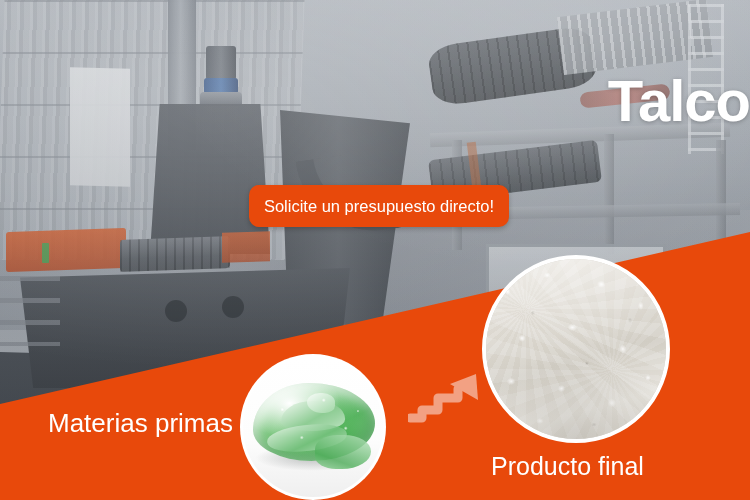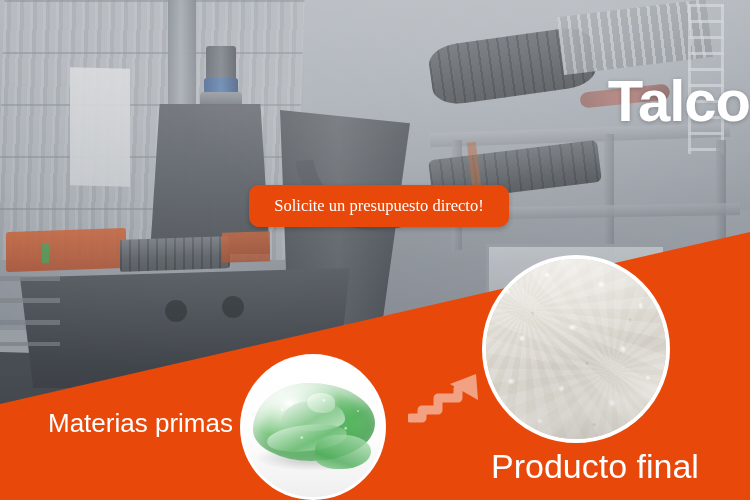--- a/index.html
+++ b/index.html
@@ -267,21 +267,21 @@
     text-shadow:0 1px 4px rgba(0,0,0,.25);
   }
 
   
   .cta{
     position:absolute; left:249px; top:185px;
     width:260px; height:42px;
     background:#E8490B;
     border:none; border-radius:10px;
     color:#ffffff;
-    font-family:Liberation Serif, serif;
+    font-family:Liberation Sans, sans-serif;
     font-size:16.5px;
     line-height:42px;
     text-align:center;
     cursor:pointer;
     box-shadow:0 2px 5px rgba(0,0,0,.22);
     padding:0;
     white-space:nowrap;
   }
 
   
@@ -396,21 +396,21 @@
   }
 
   
   .cap-raw{
     position:absolute; left:48px; top:408px;
     color:#ffffff; font-size:26px; line-height:30px;
     white-space:nowrap;
   }
   .cap-prod{
     position:absolute; left:491px; top:451px;
-    color:#ffffff; font-size:34px; line-height:30px;
+    color:#ffffff; font-size:25px; line-height:30px;
     white-space:nowrap;
   }
 </style>
 </head>
 <body>
 
 <div class="banner">
 
   <div class="photo">
     <div class="photo-sky"></div>

